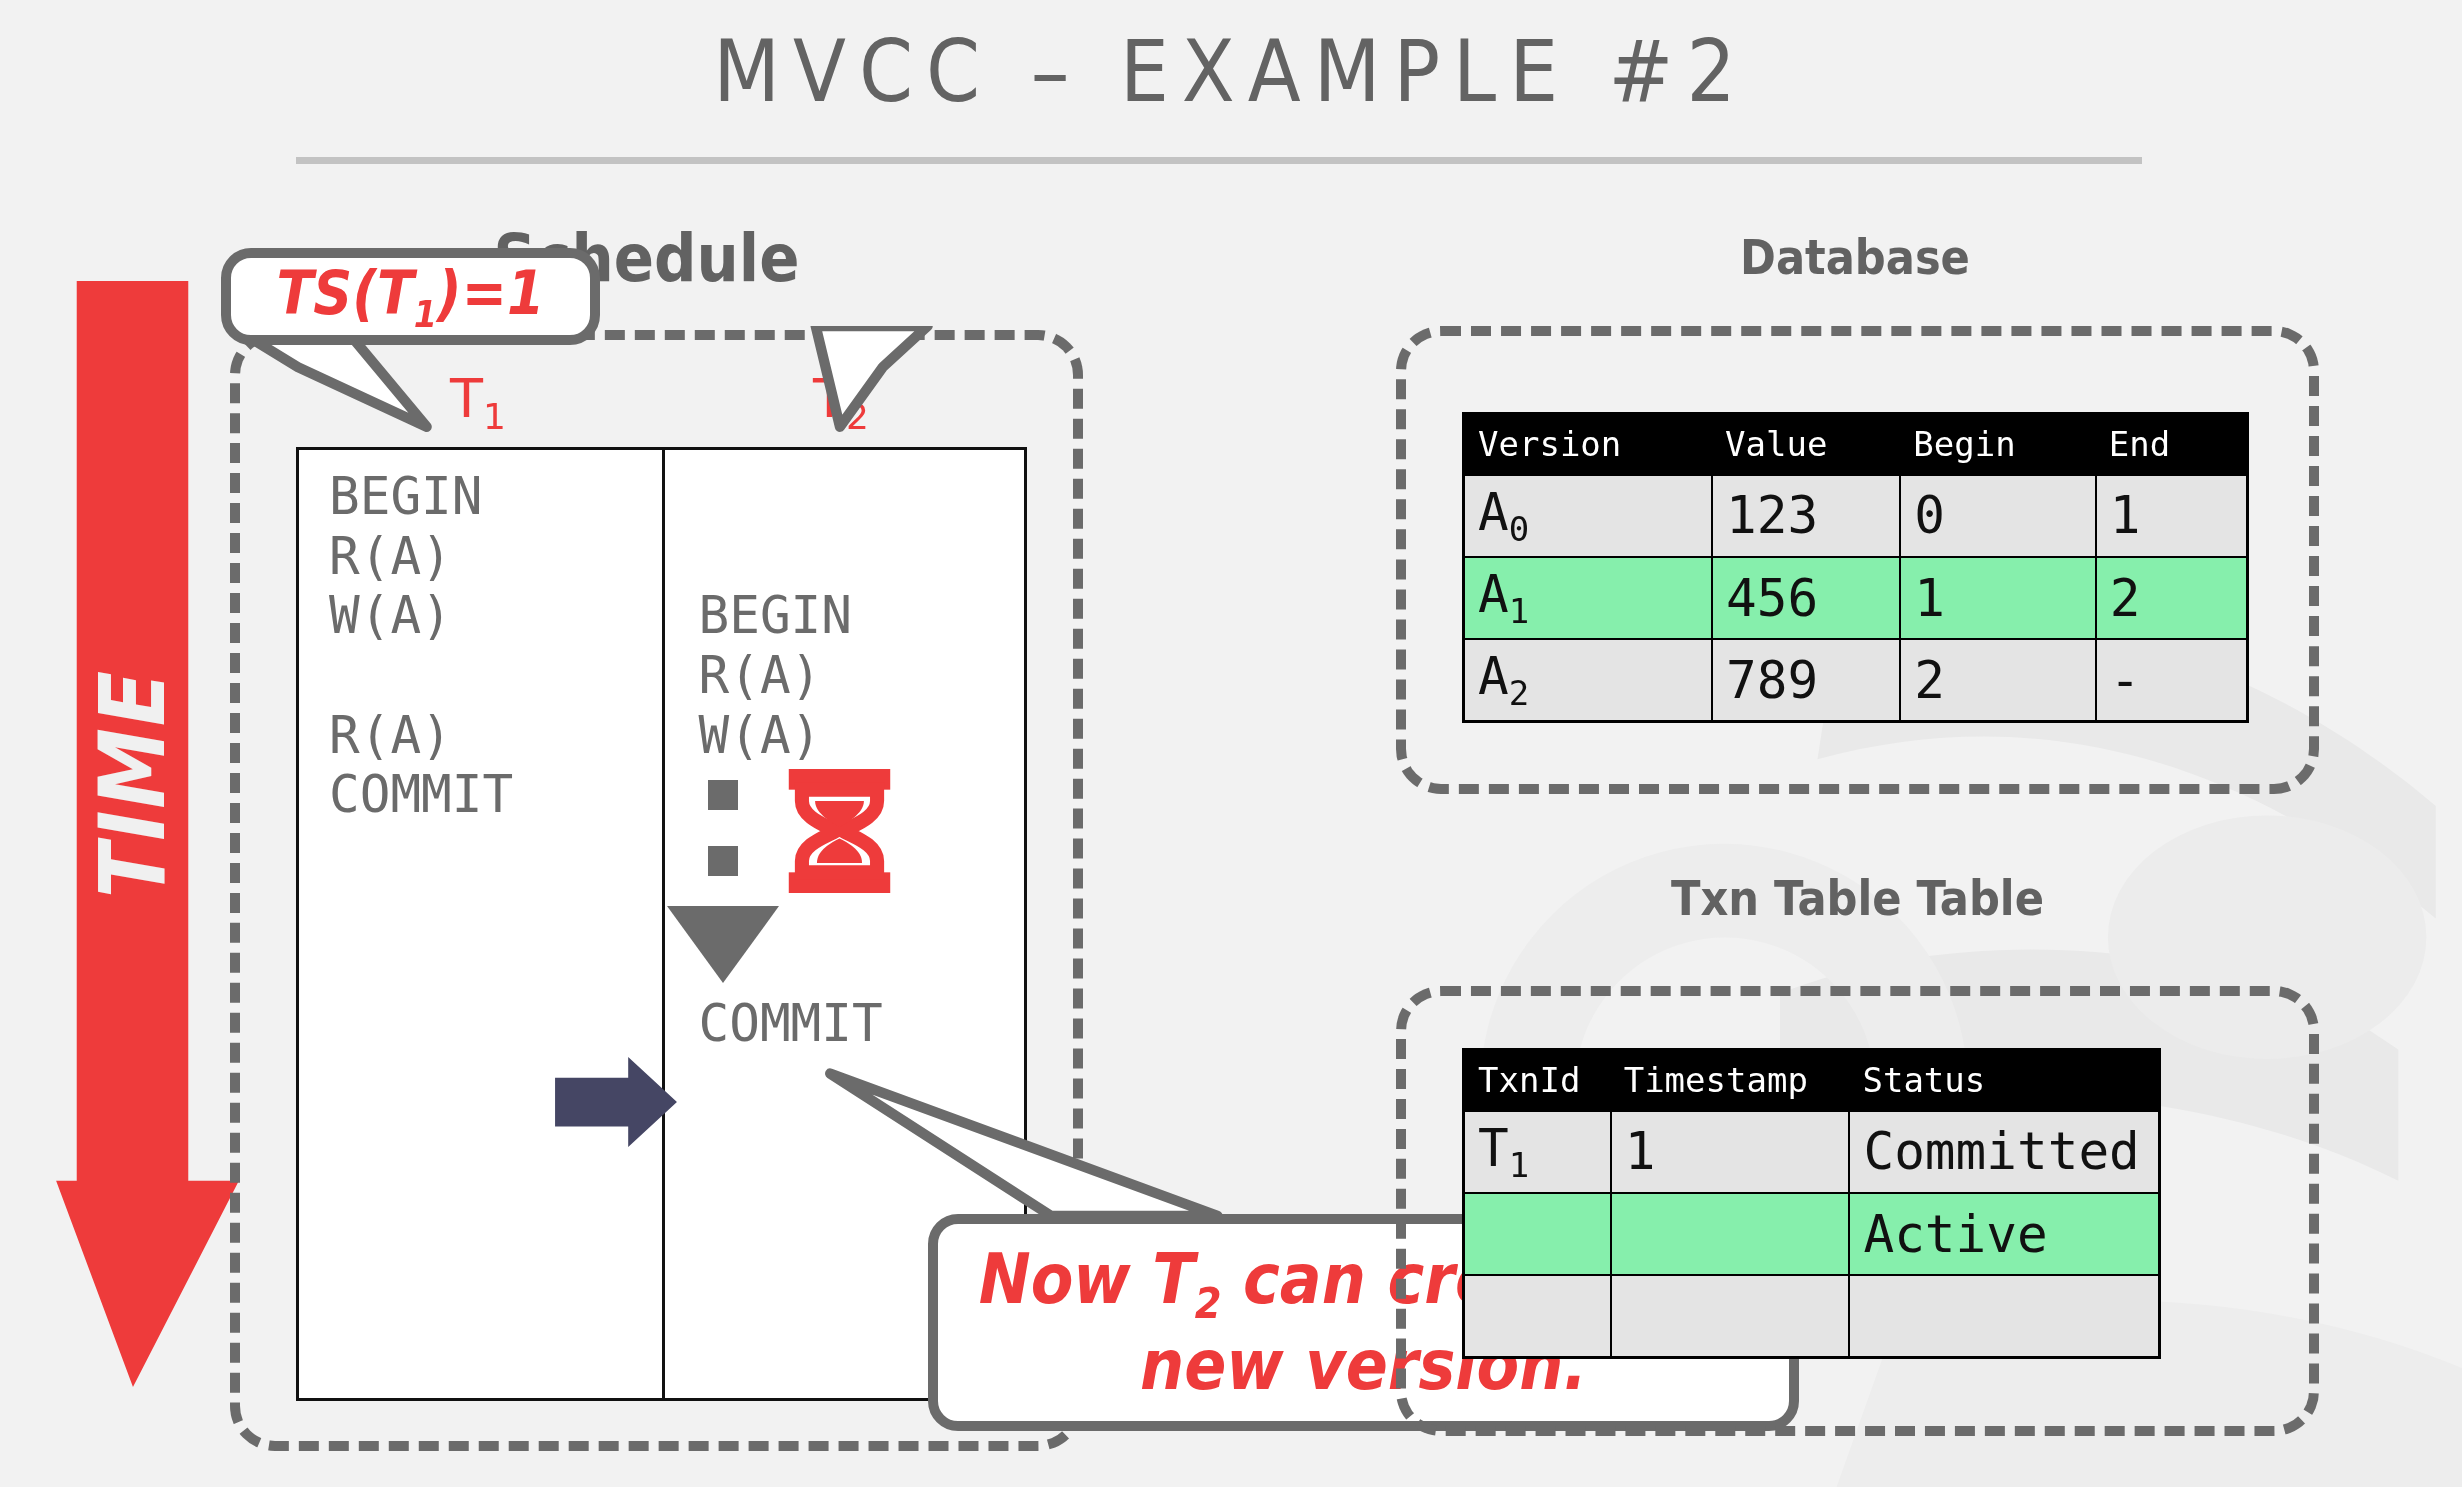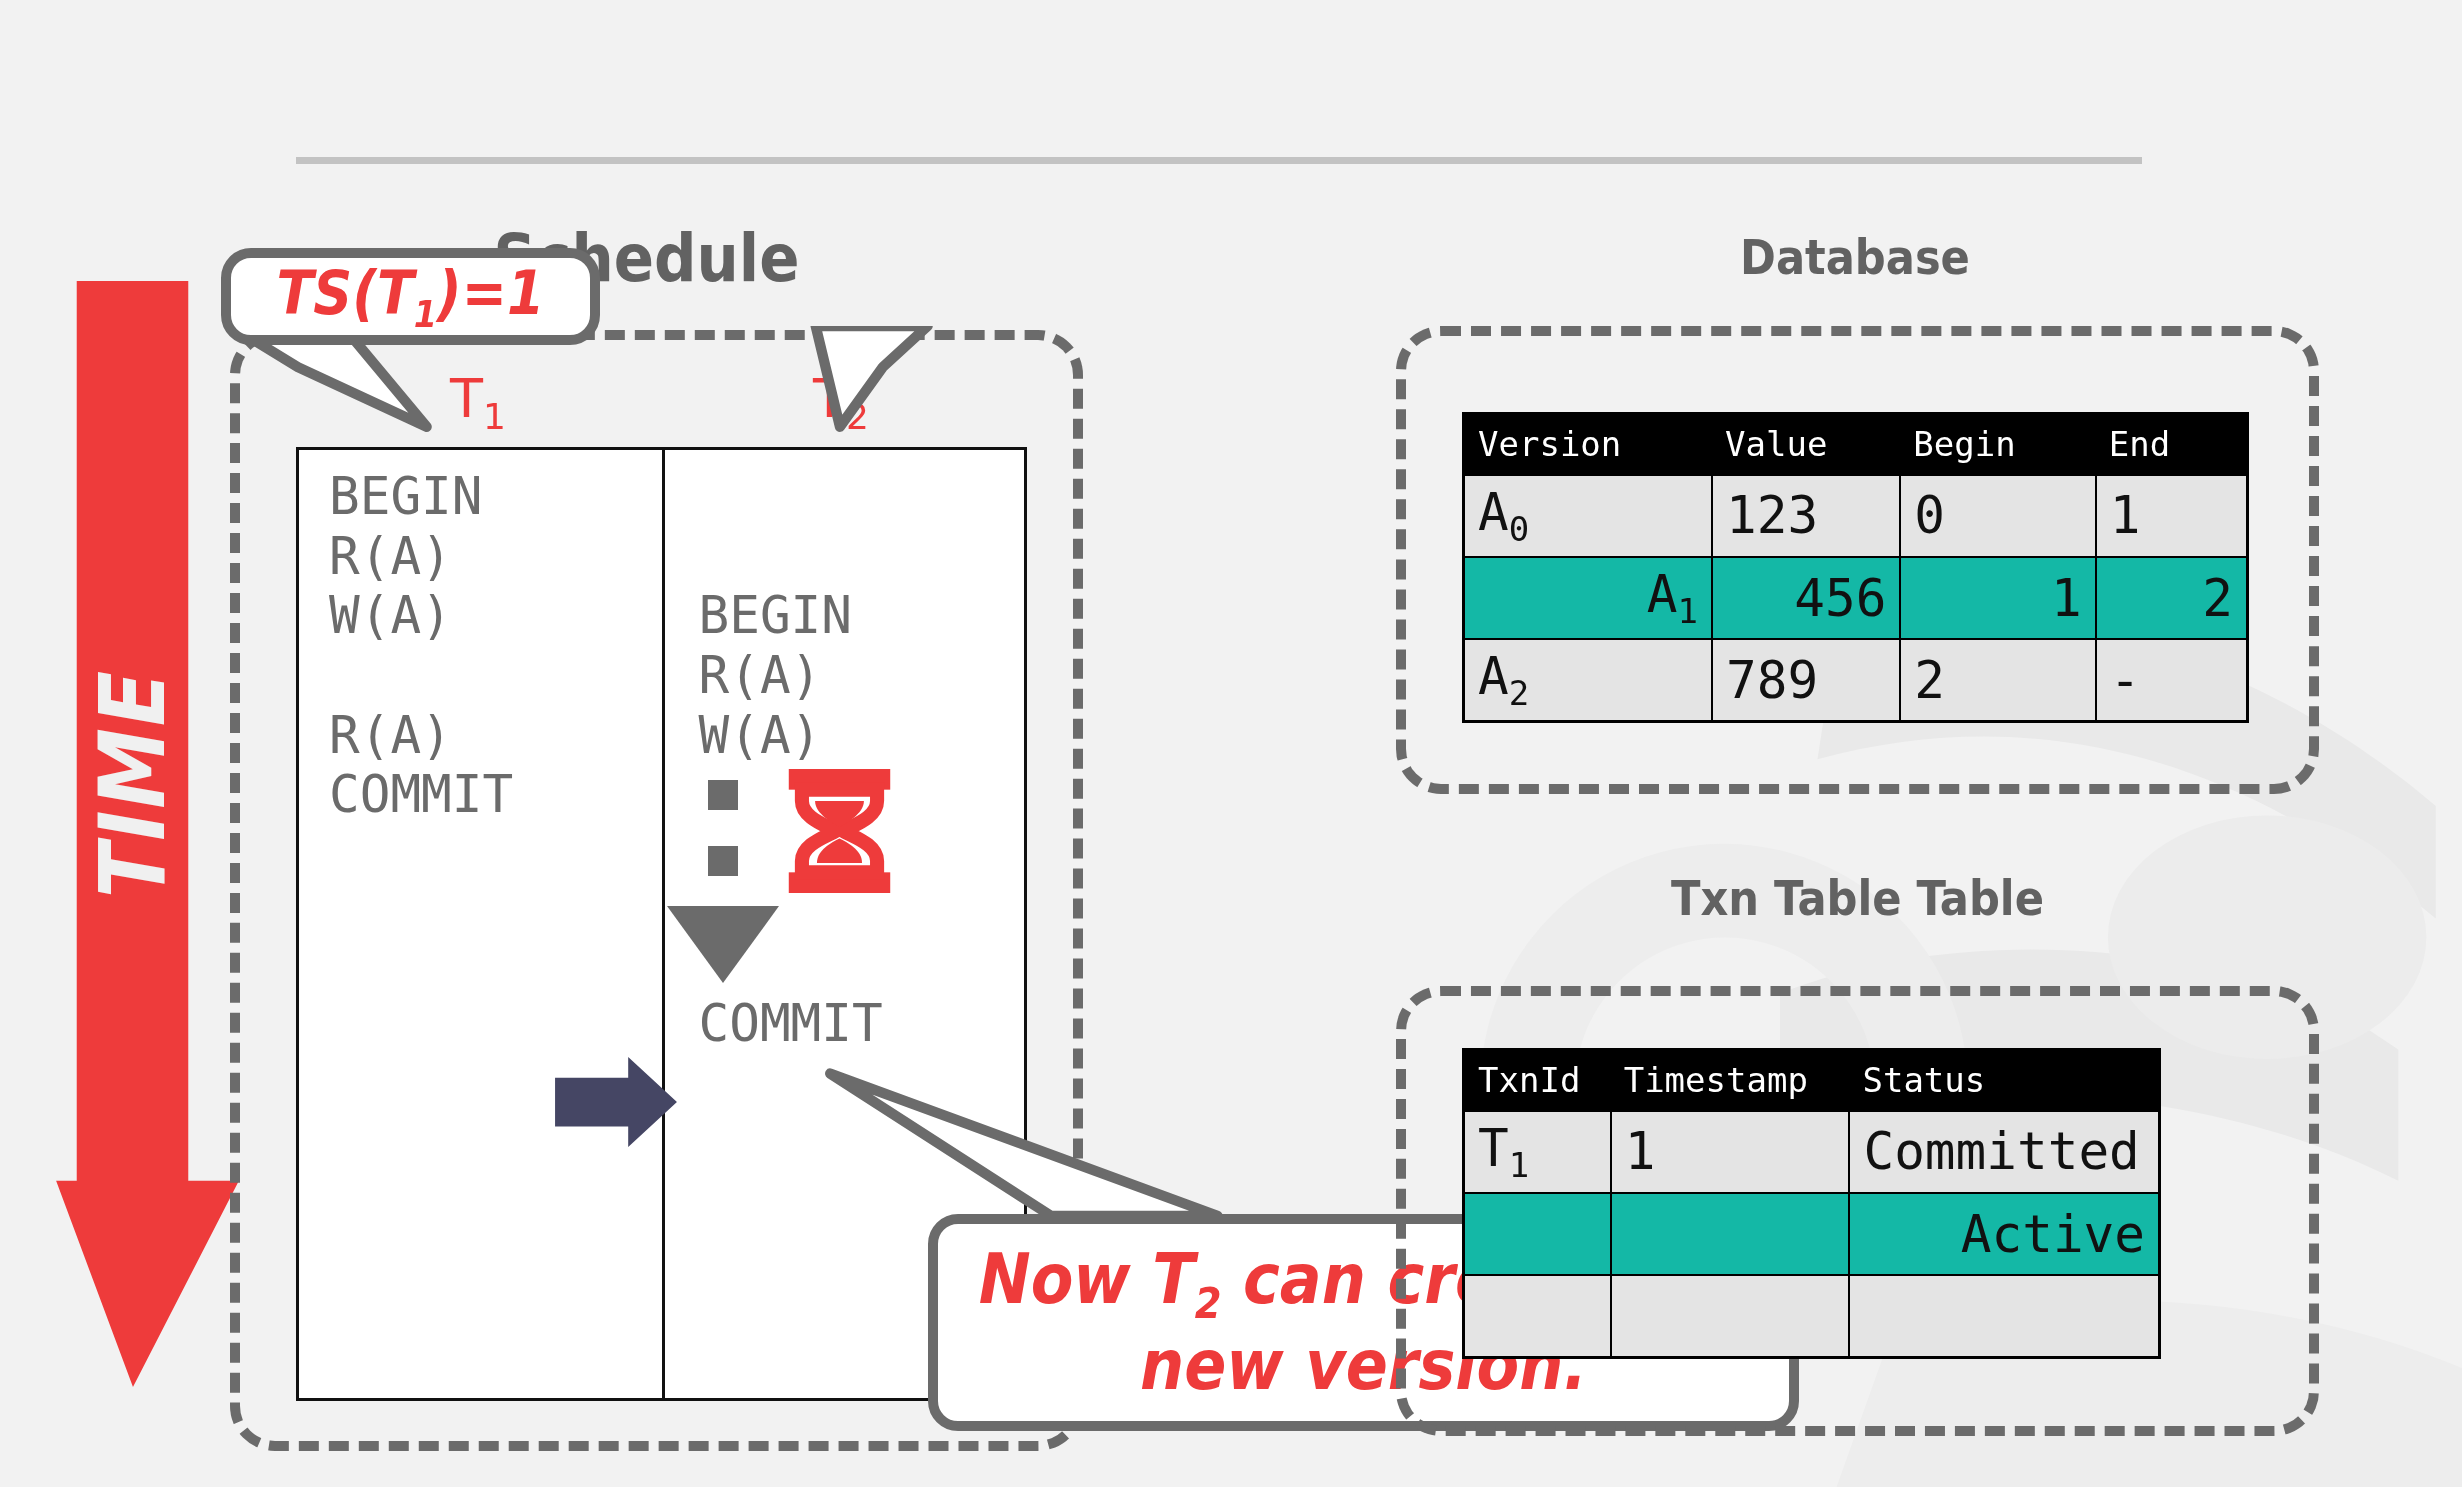--- a/index.html
+++ b/index.html
@@ -110,21 +110,21 @@
   }
   .dtable th{
     background:#000;color:#fff;font-weight:normal;text-align:left;
     padding:9.4px 13px;font-size:34px;white-space:nowrap;
   }
   .dtable td{
     border:2.8px solid #000;padding:5.6px 13px;font-size:51px;
     color:#111;height:69px;vertical-align:middle;white-space:nowrap;
   }
   .dtable tr.shade td{background:#e4e4e4;}
-  .dtable tr.plain td{background:#14b8a6;text-align:right;}
+  .dtable tr.plain td{background:#86efac;}
   .red{color:#ee3b3b;}
   .dtable td sub{font-size:34px;}
   .cell-empty{color:transparent;}
 </style>
 </head>
 <body>
 
 <div id="stage">
 
   <div class="wm" style="left:1780px;top:525px;width:682px;height:963px;">
@@ -134,20 +134,21 @@
       <ellipse cx="520" cy="440" rx="170" ry="130" fill="#ececec"></ellipse>
       <path d="M120 860 C330 800 560 830 728 900 L728 1028 L60 1028 Z" fill="#ededed"></path>
     </svg>
   </div>
   <div class="wm" style="left:1462px;top:825px;width:525px;height:525px;">
     <svg width="525" height="525" viewBox="0 0 560 560">
       <path d="M280 20 A260 260 0 1 1 279 20 Z M280 120 A160 160 0 1 0 281 120 Z" fill="#ededed"></path>
     </svg>
   </div>
 
+  <div class="slide-title">MVCC – EXAMPLE #2</div>
   <div class="title-rule"></div>
 
   <div class="time-arrow">
     <svg width="183" height="1106" viewBox="0 0 195 1180">
       <polygon points="22,0 141,0 141,960 195,960 82,1180 0,960 22,960" fill="#ee3b3b"></polygon>
     </svg>
     <div class="time-label">TIME</div>
   </div>
 
   <div class="dashbox" style="left:230px;top:330px;width:853px;height:1121px;"></div>

